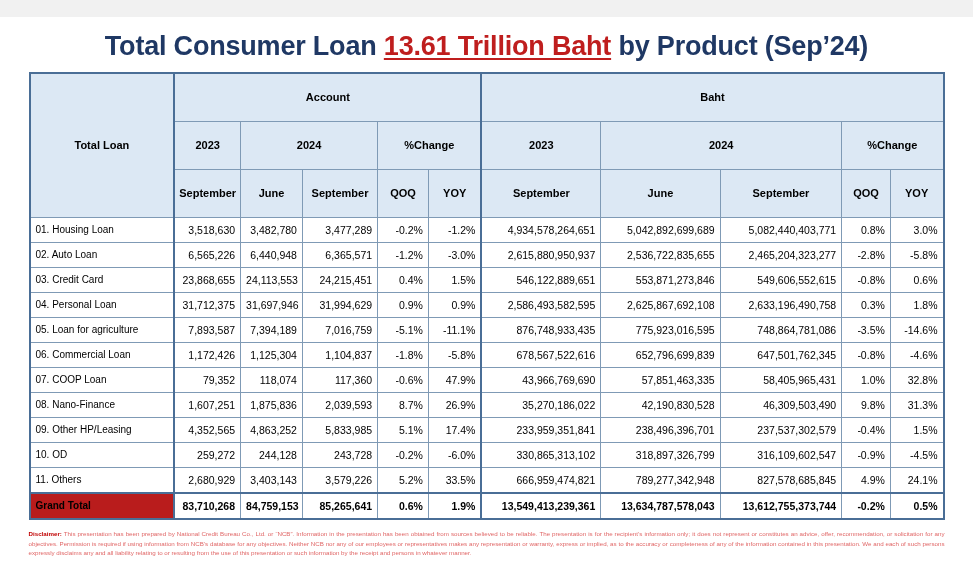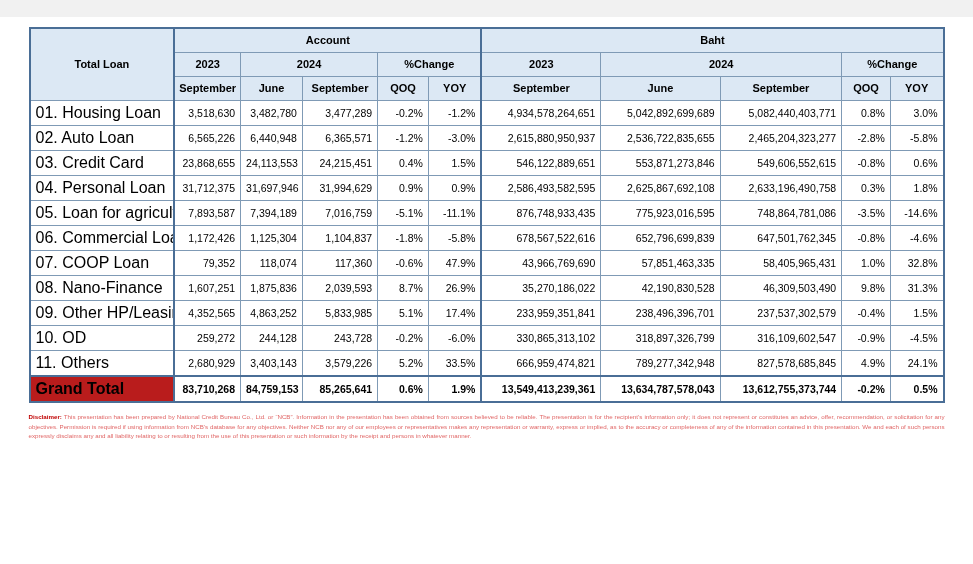--- a/index.html
+++ b/index.html
@@ -76,40 +76,40 @@
     overflow: hidden;
     white-space: nowrap;
   }
   table.ncb thead th {
     background: #dce8f4;
     font-weight: bold;
     text-align: center;
     font-size: 11px;
     height: 23px;
     line-height: 23px;
-    padding: 0 2px;
+    padding: 12px 2px;
   }
   th.tl-corner {
     font-size: 12px;
   }
   th.grp {
     border-bottom: 1px solid #7f9ab5;
   }
   
   .sep-left  { border-left: 2px solid #4a6e96 !important; }
 
   table.ncb tbody td {
     height: 24px;
     line-height: 24px;
     background: #ffffff;
   }
   td.label {
     text-align: left;
     padding-left: 6px;
-    font-size: 16px;
+    font-size: 10px;
   }
   td.num {
     text-align: right;
     padding-right: 6px;
     font-variant-numeric: tabular-nums;
   }
   tr.total td {
     background: #cfe0f1;
     font-weight: bold;
     border-top: 2px solid #4a6e96;
@@ -133,20 +133,23 @@
   }
   .disclaimer b { color: #c00000; }
 </style>
 </head>
 <body>
 
 <div class="top-strip"></div>
 
 <div class="slide">
 
+  <div class="title">
+    <span>Total Consumer Loan </span><span class="hl">13.61 Trillion Baht</span><span> by Product (Sep’24)</span>
+  </div>
 
 
   <div class="table-wrap">
     <table class="ncb">
       <colgroup>
         <col style="width:131px">
         <col style="width:60px">
           <col style="width:56px">
           <col style="width:68px">
           <col style="width:46px">

